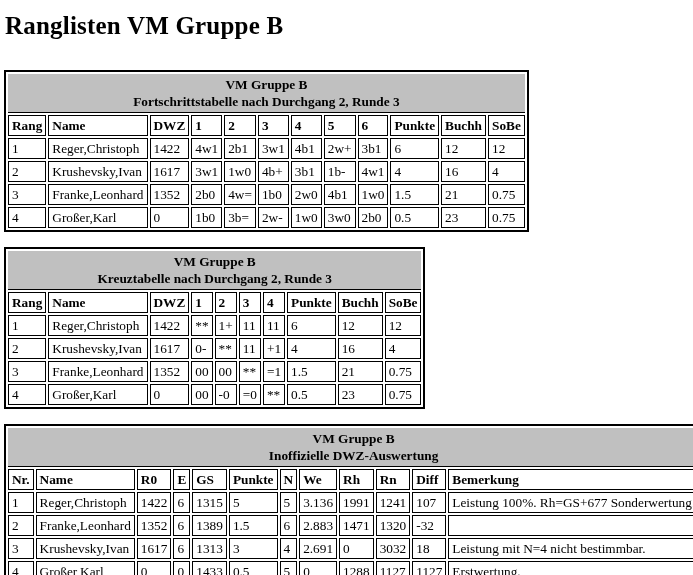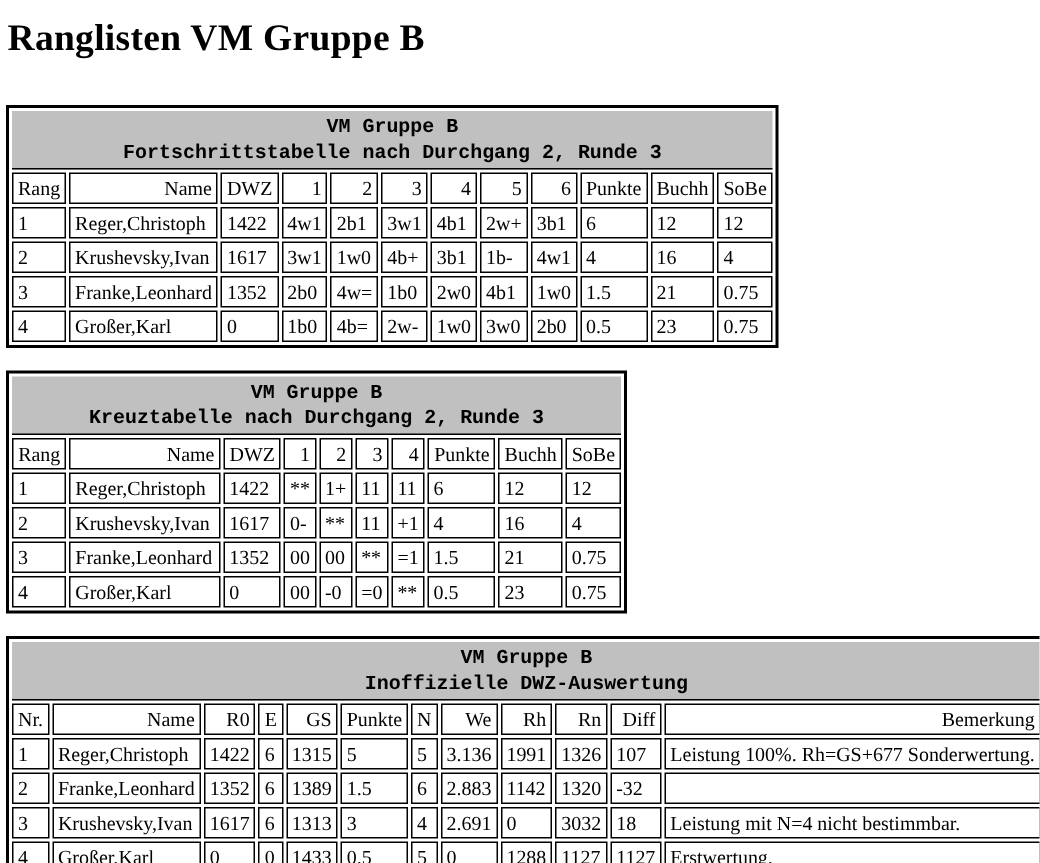--- a/index.html
+++ b/index.html
@@ -27,32 +27,32 @@
   table.grid td, table.grid th {
     border: 1px solid #000000;
     font-size: 13.3px;
     line-height: 17px;
     padding: 1px 3px;
     white-space: nowrap;
     text-align: left;
     vertical-align: middle;
   }
   table.grid th {
-    text-align: right;
-    font-weight: normal;
+    text-align: left;
+    font-weight: bold;
   }
   table.grid td.cap {
     background: #c0c0c0;
     border: none;
     border-bottom: 1px solid #000000;
     text-align: center;
     font-weight: bold;
     padding: 2px 3px;
   }
-  table.grid td.cap div { text-align: center; line-height: 17px; font-family: Liberation Mono, monospace; }
+  table.grid td.cap div { text-align: center; line-height: 17px; }
   #t1 { width: 513px; }
   #t2 { width: 414px; }
   #t3 { width: 684px; }
 </style>
 </head>
 <body>
 
 <h1>Ranglisten VM Gruppe B</h1>
 
 <table id="t1" class="grid">
@@ -131,21 +131,21 @@
         <td>1w0</td>
         <td>1.5</td>
         <td>21</td>
         <td>0.75</td>
       </tr>
       <tr>
         <td>4</td>
         <td>Großer,Karl</td>
         <td>0</td>
         <td>1b0</td>
-        <td>4b=</td>
+        <td>3b=</td>
         <td>2w-</td>
         <td>1w0</td>
         <td>3w0</td>
         <td>2b0</td>
         <td>0.5</td>
         <td>23</td>
         <td>0.75</td>
       </tr>
     </tbody>
 </table>
@@ -272,34 +272,34 @@
       <tr>
         <td>1</td>
         <td>Reger,Christoph</td>
         <td>1422</td>
         <td>6</td>
         <td>1315</td>
         <td>5</td>
         <td>5</td>
         <td>3.136</td>
         <td>1991</td>
-        <td>1326</td>
+        <td>1241</td>
         <td>107</td>
         <td>Leistung 100%. Rh=GS+677 Sonderwertung.</td>
       </tr>
       <tr>
         <td>2</td>
         <td>Franke,Leonhard</td>
         <td>1352</td>
         <td>6</td>
         <td>1389</td>
         <td>1.5</td>
         <td>6</td>
         <td>2.883</td>
-        <td>1142</td>
+        <td>1471</td>
         <td>1320</td>
         <td>-32</td>
         <td></td>
       </tr>
       <tr>
         <td>3</td>
         <td>Krushevsky,Ivan</td>
         <td>1617</td>
         <td>6</td>
         <td>1313</td>

